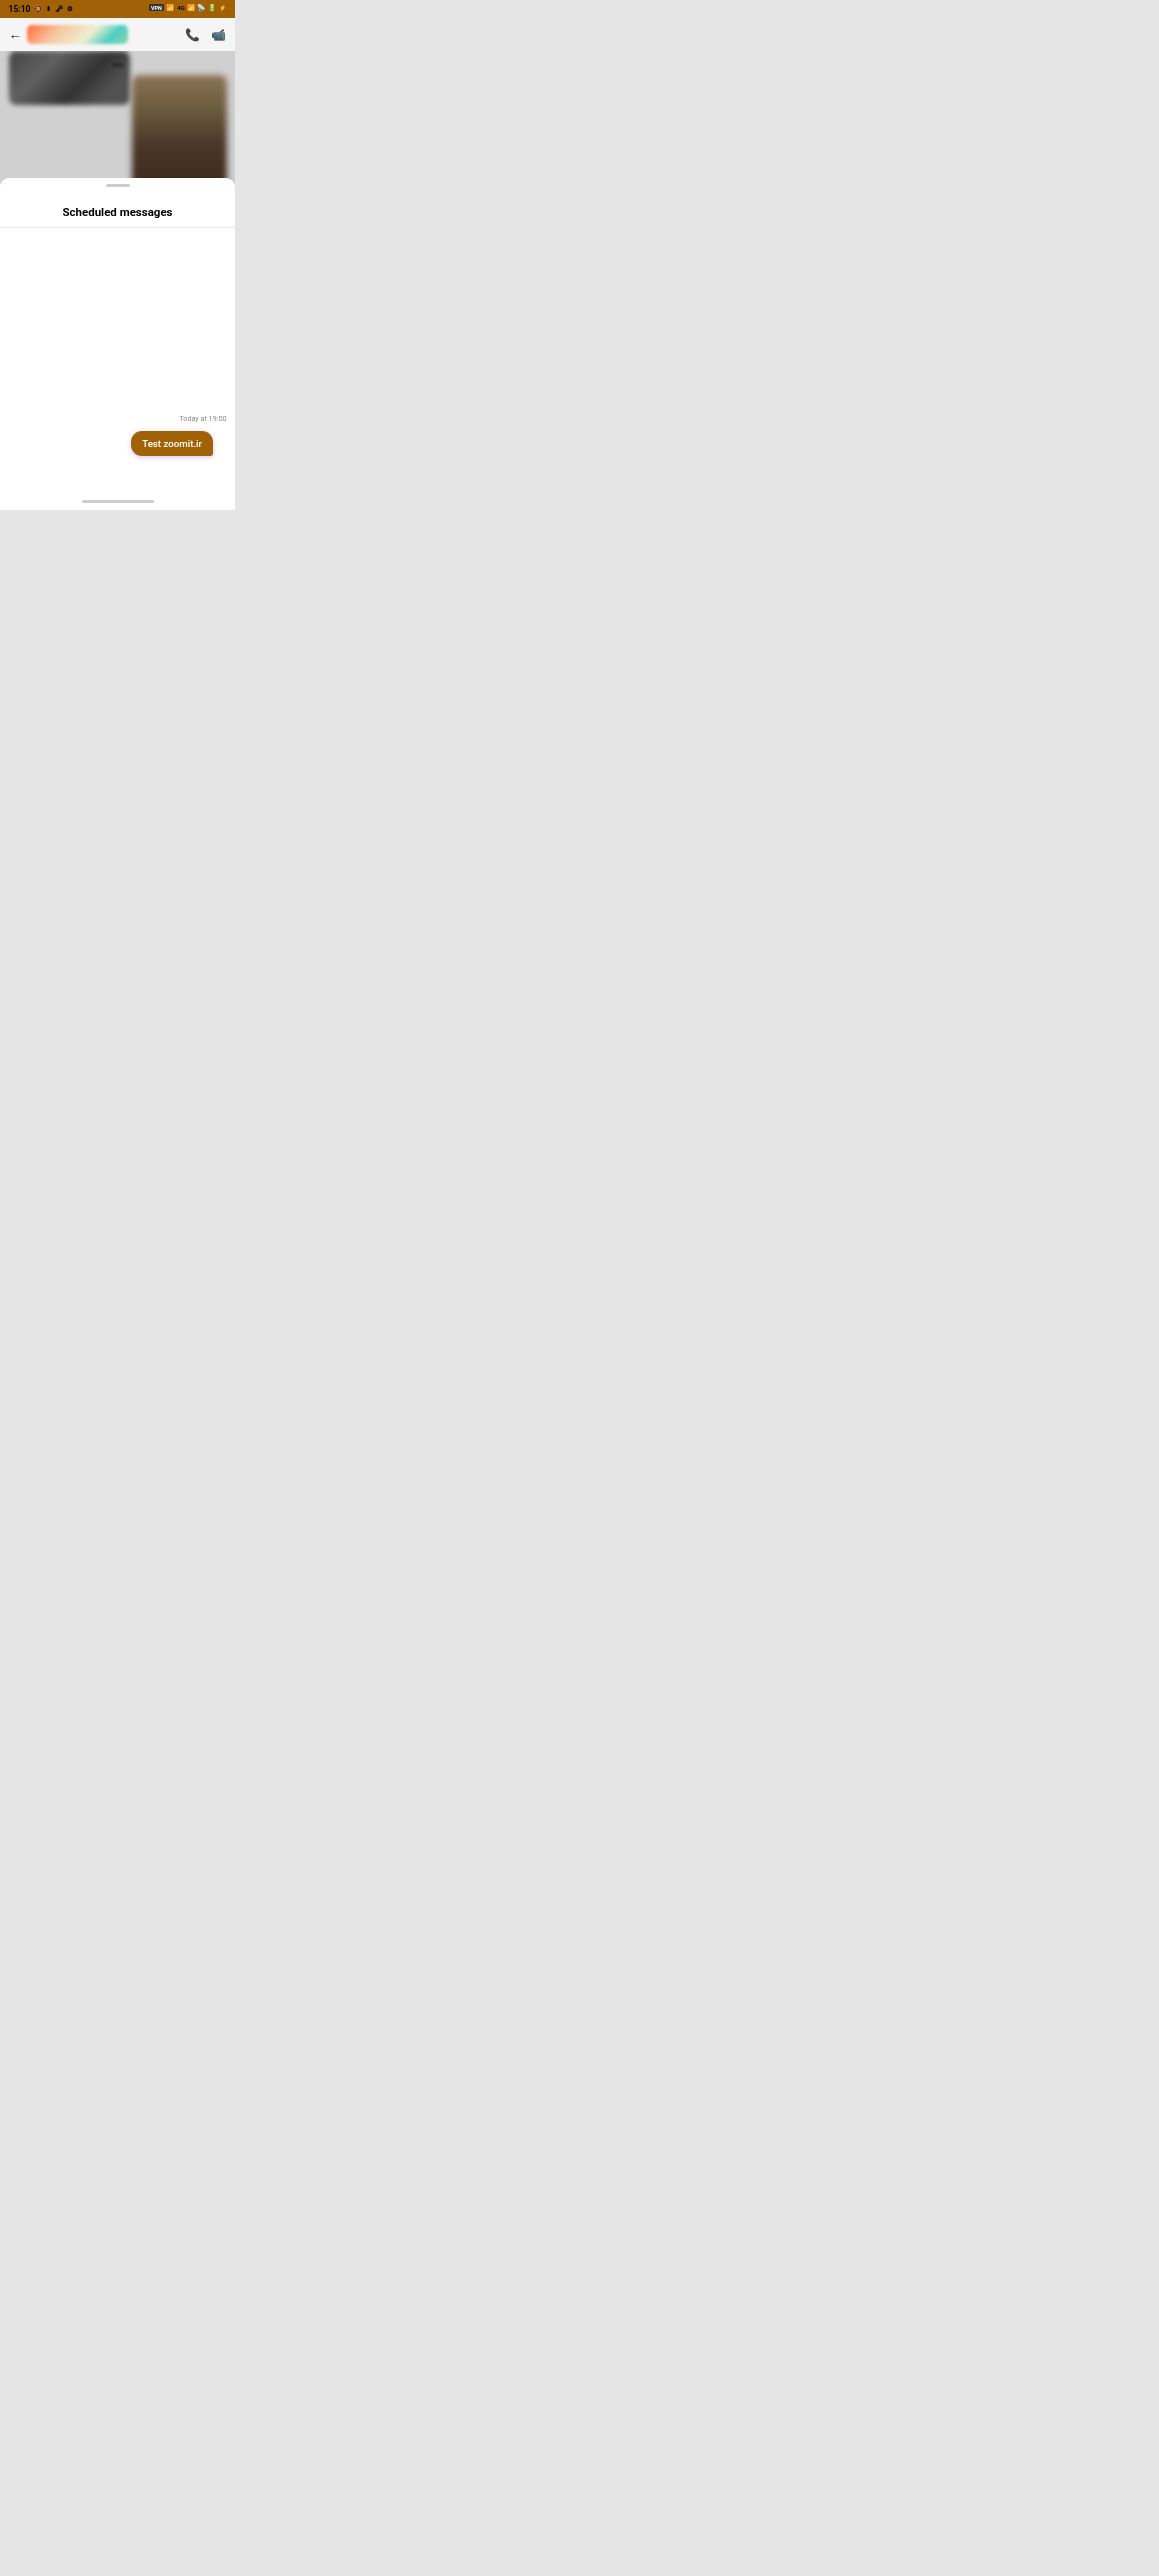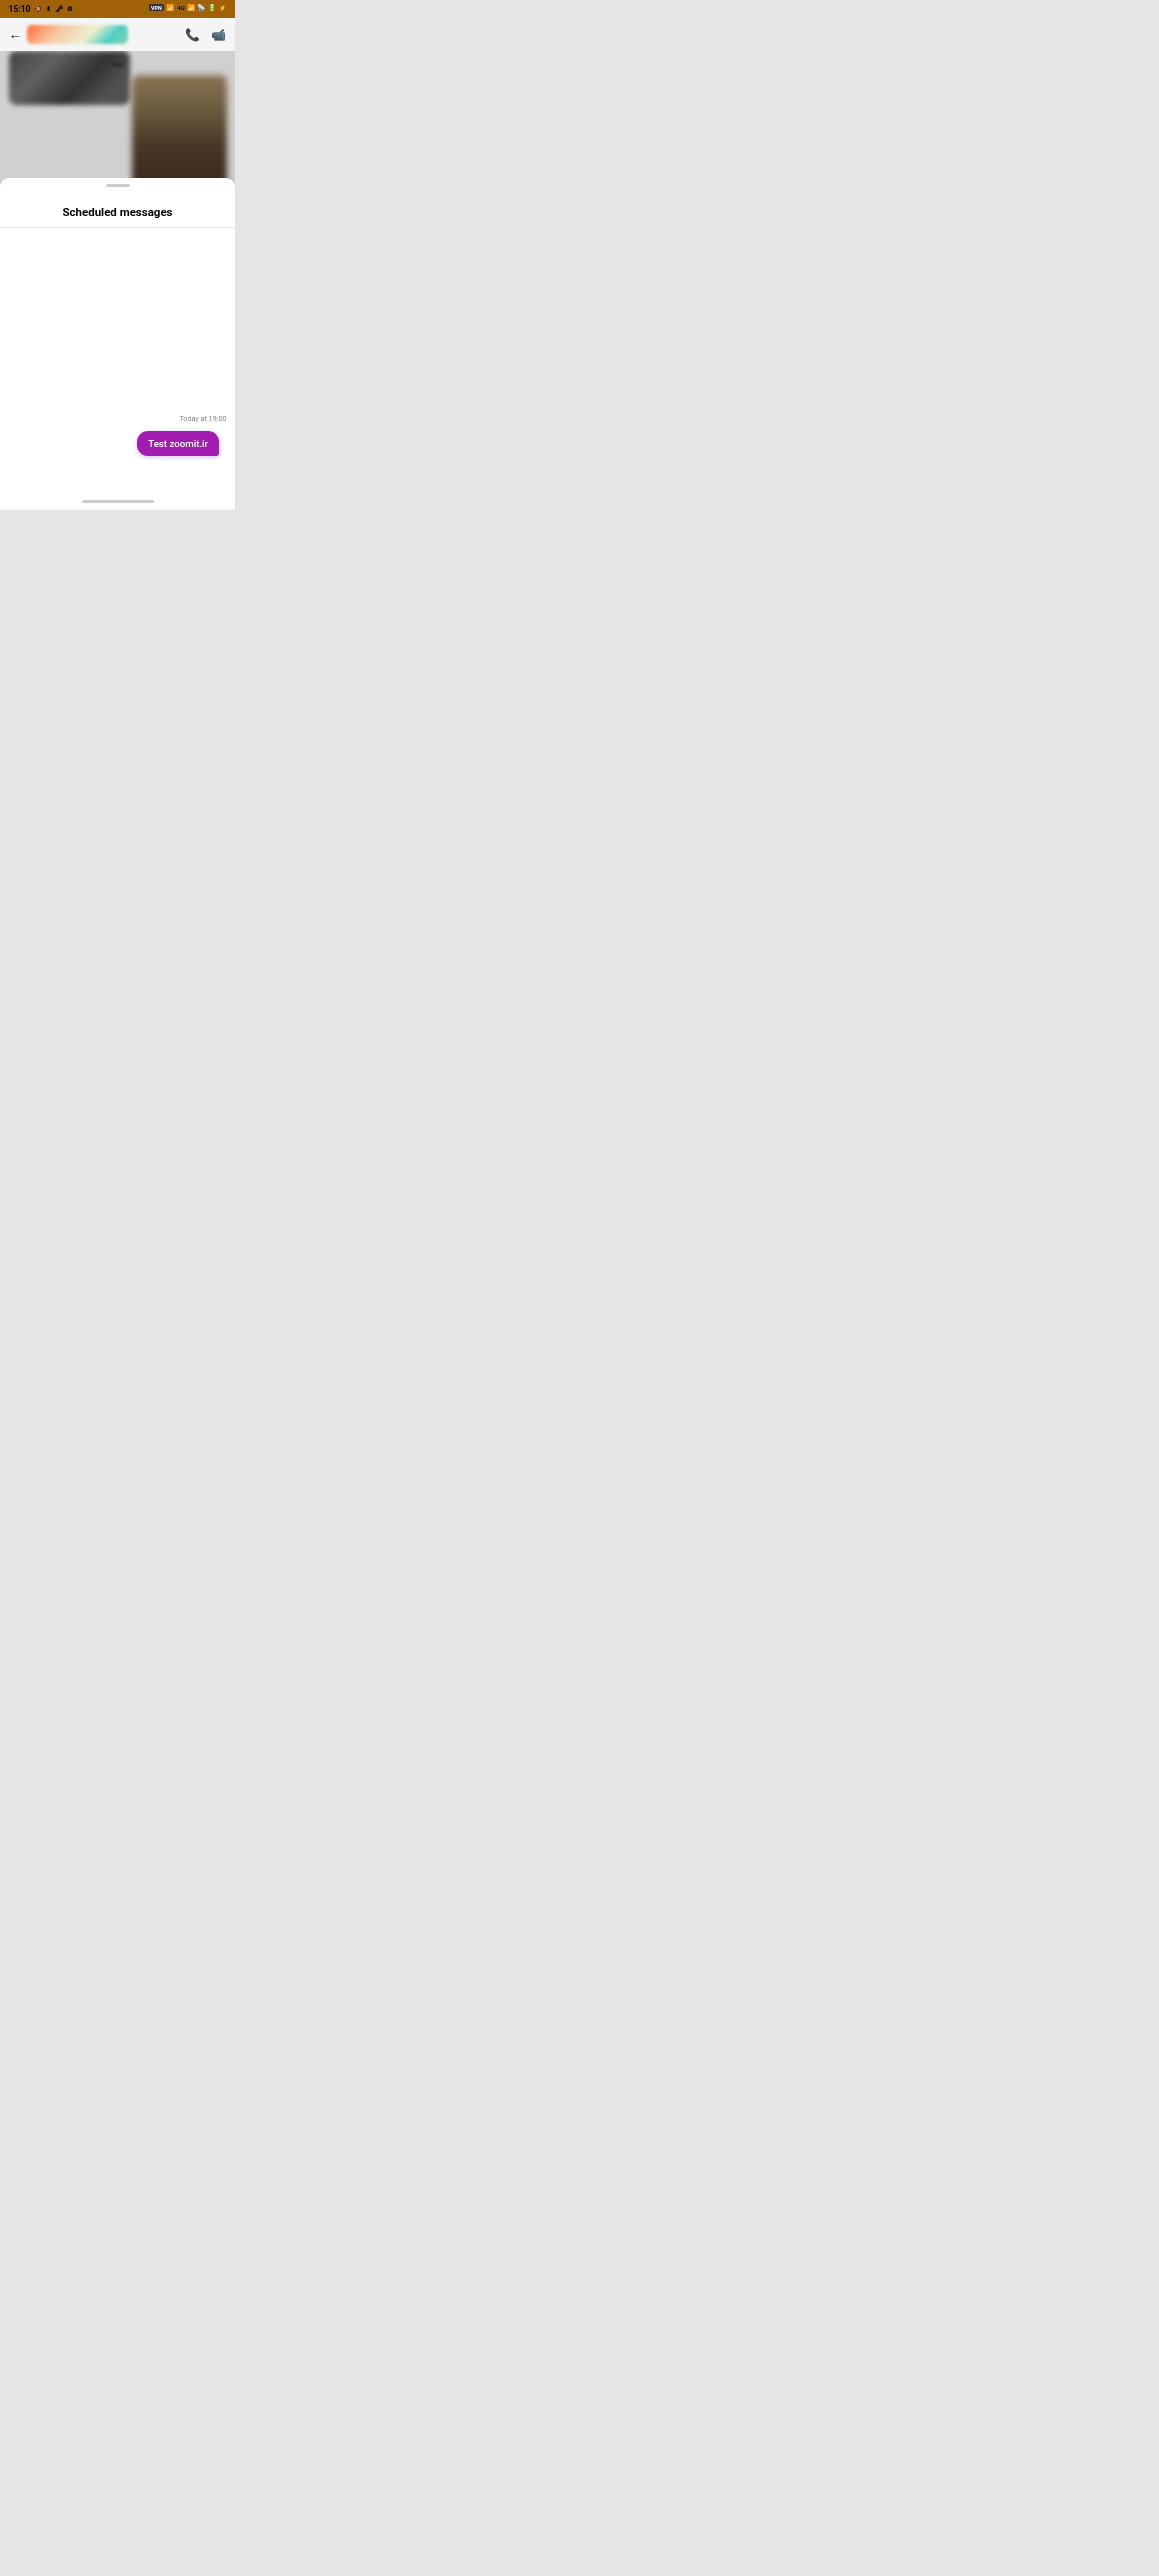--- a/index.html
+++ b/index.html
@@ -227,22 +227,22 @@
       flex: 1;
       background: white;
       position: relative;
       margin-left: 19px;
     }
 
     
     .scheduled-bubble {
       position: absolute;
       bottom: 54px;
-      right: 16px;
-      background: #a21caf;
+      right: 22px;
+      background: #a16207;
       color: white;
       border-radius: 11px 11px 2.4px 11px;
       padding: 7.2px 11px;
       font-size: 9.7px;
       font-weight: 500;
       box-shadow: 0 1.2px 4.8px rgba(139, 92, 246, 0.4);
     }
 
     .scheduled-time {
       position: absolute;

